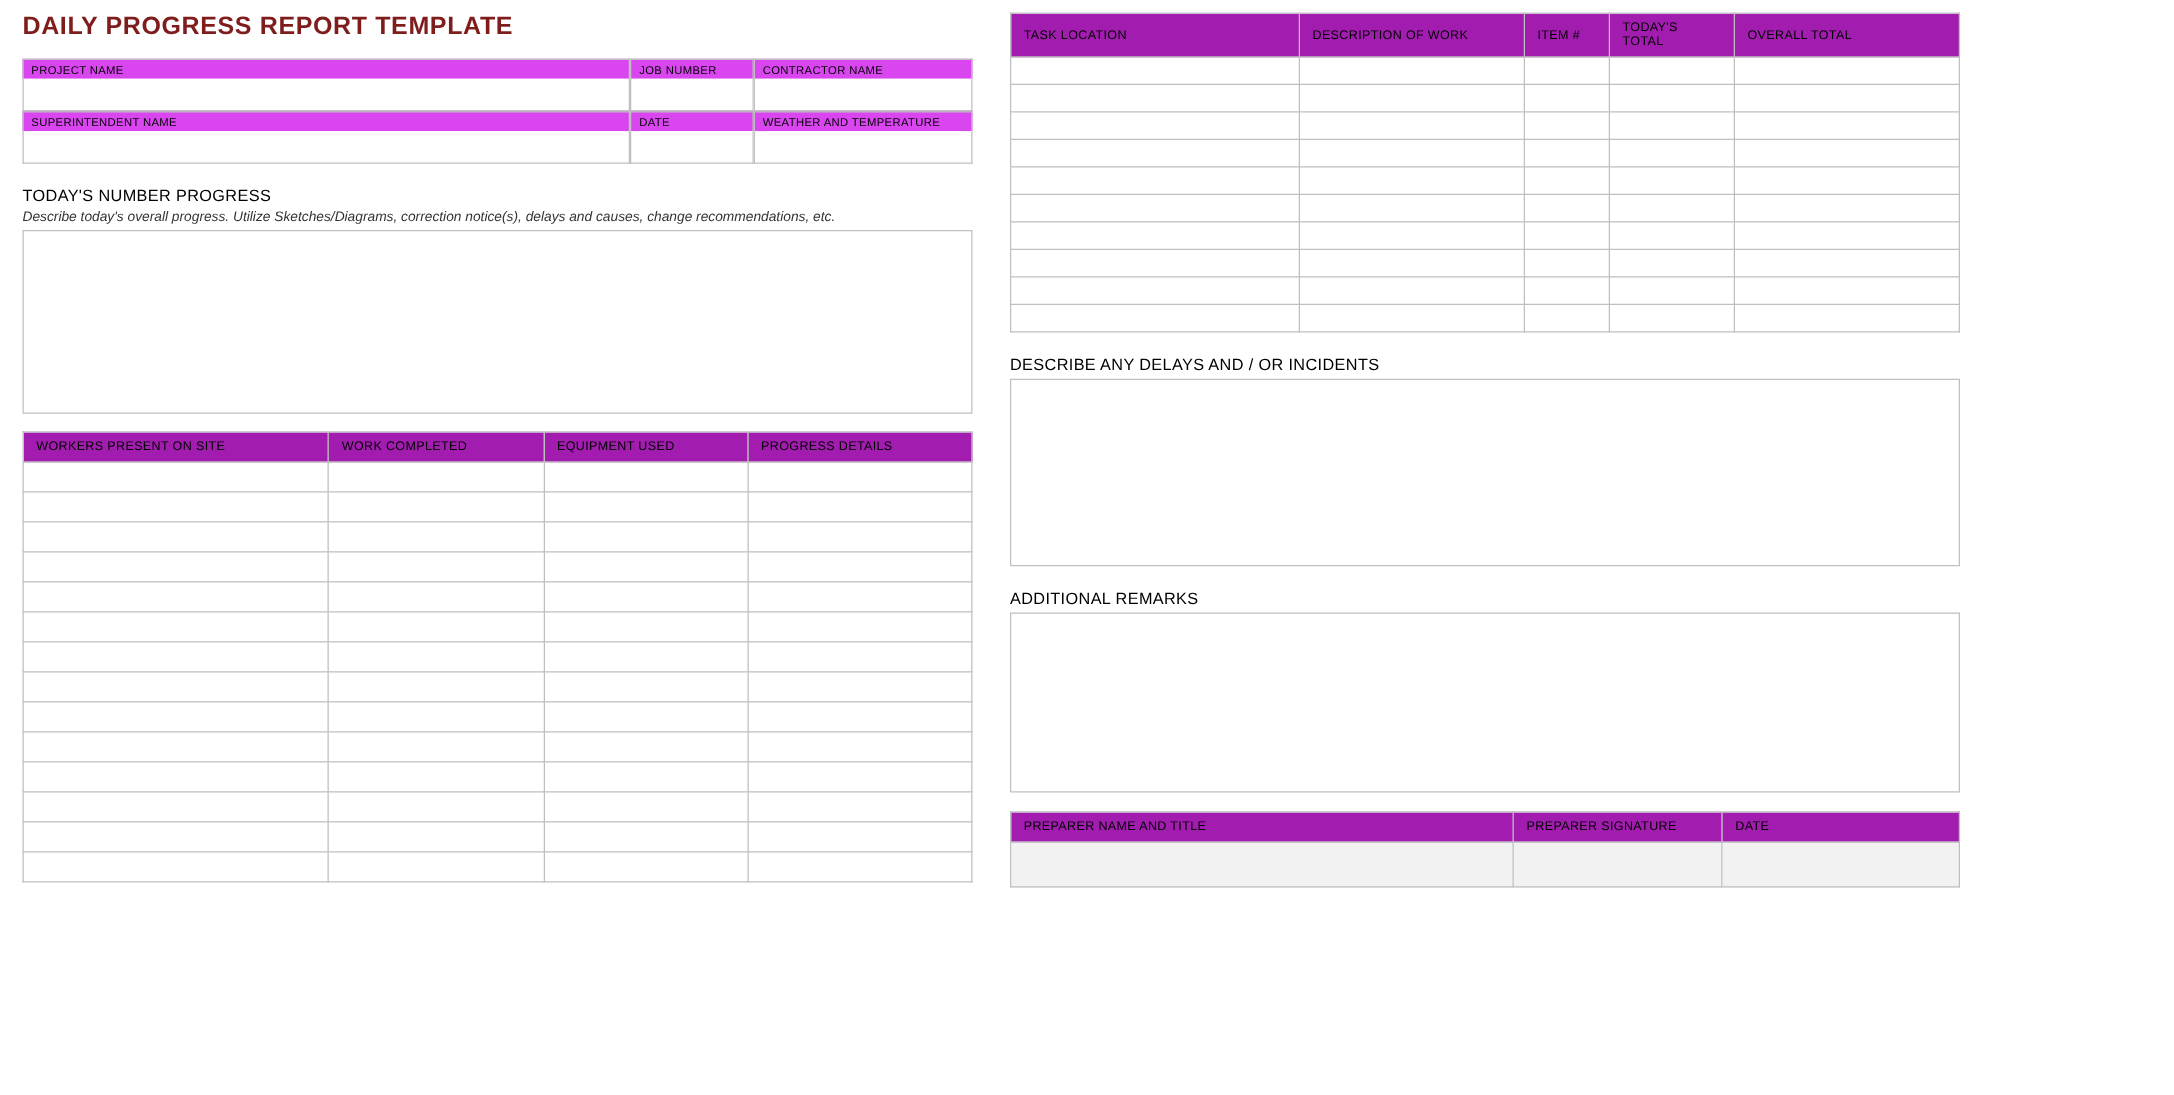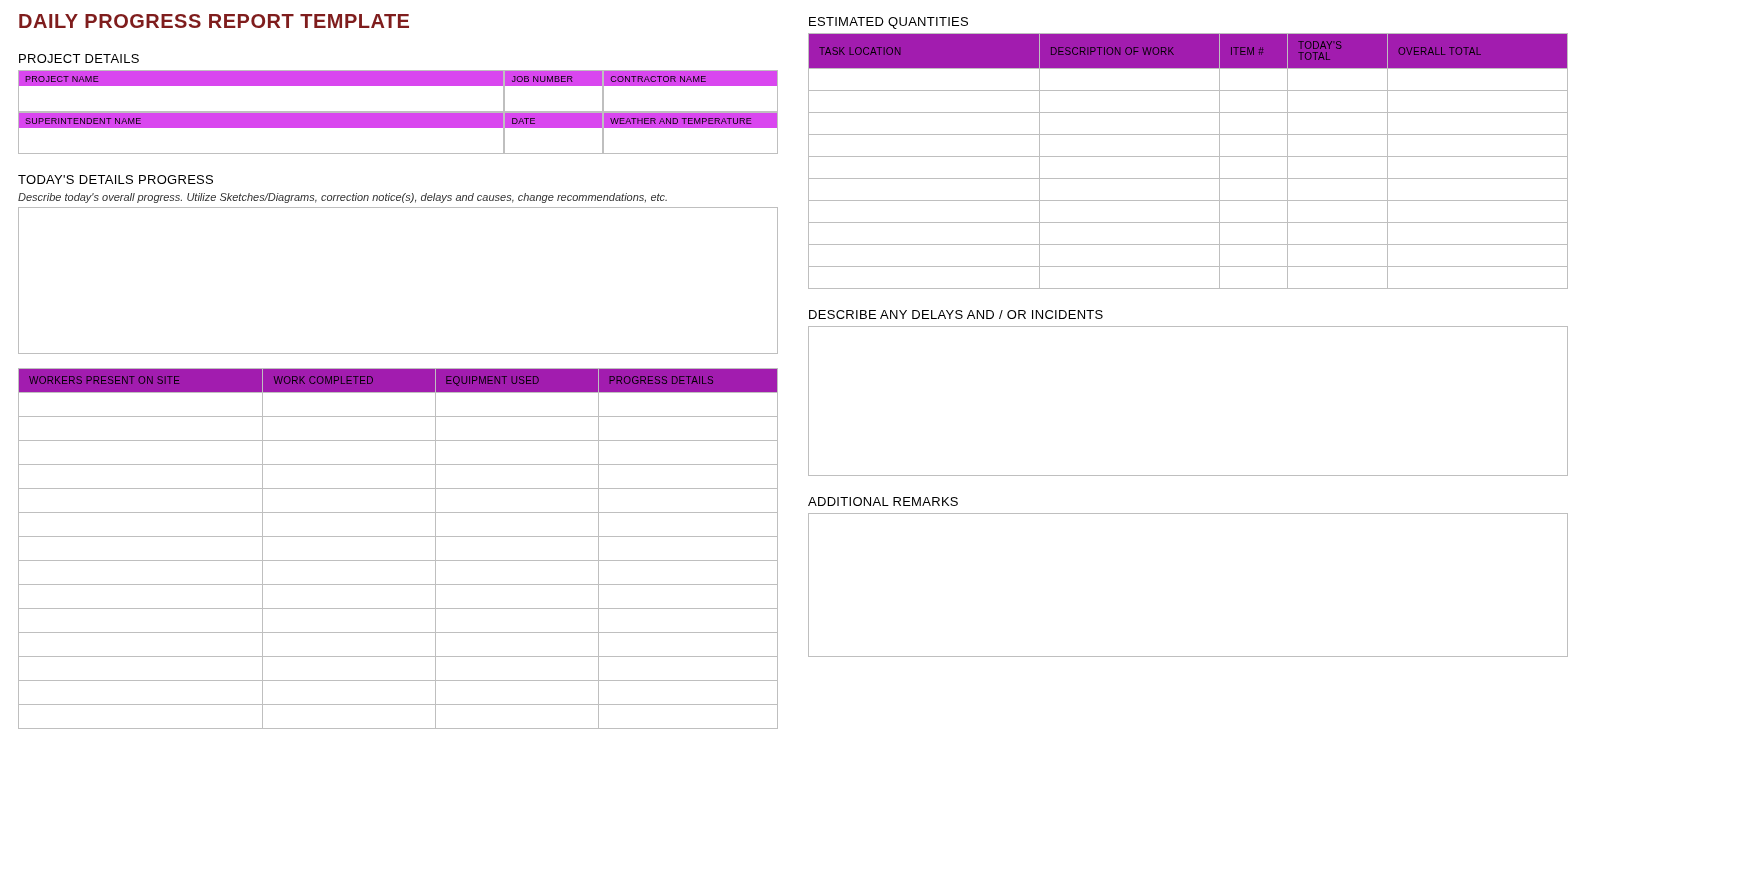--- a/index.html
+++ b/index.html
@@ -94,41 +94,40 @@
     .quantities-table th.med { width: 100px; }
     .quantities-table th.wide { width: 180px; }
   </style>
 </head>
 <body>
 
 <div class="col col-left">
   <h1>DAILY PROGRESS REPORT TEMPLATE</h1>
 
   <div class="section">
-    <h2>PROJECT DETAILS</h2>
     <div class="grid-2row row1">
       <div class="cell-label">PROJECT NAME</div>
       <div class="cell-label">JOB NUMBER</div>
       <div class="cell-label">CONTRACTOR NAME</div>
       <div class="cell-value"></div>
       <div class="cell-value"></div>
       <div class="cell-value"></div>
     </div>
     <div class="grid-2row row2">
       <div class="cell-label">SUPERINTENDENT NAME</div>
       <div class="cell-label">DATE</div>
       <div class="cell-label">WEATHER AND TEMPERATURE</div>
       <div class="cell-value"></div>
       <div class="cell-value"></div>
       <div class="cell-value"></div>
     </div>
   </div>
 
   <div class="section">
-    <h2>TODAY'S DETAILS PROGRESS</h2>
+    <h2>TODAY'S NUMBER PROGRESS</h2>
     <div class="hint">Describe today's overall progress.  Utilize Sketches/Diagrams, correction notice(s), delays and causes, change recommendations, etc.</div>
     <div class="textarea-box h145"></div>
   </div>
 
   <div class="section">
     <table class="progress-table">
       <thead>
           <tr id="pt-head">
             <th>WORKERS PRESENT ON SITE</th>
             <th>WORK COMPLETED</th>
@@ -221,21 +220,20 @@
             <td></td>
             <td></td>
           </tr>
         </tbody>
     </table>
   </div>
 </div>
 
 <div class="col col-right">
   <div class="section">
-    <h2>ESTIMATED QUANTITIES</h2>
     <table class="quantities-table">
       <thead>
           <tr id="qt-head">
             <th>TASK LOCATION</th>
             <th class="wide">DESCRIPTION OF WORK</th>
             <th class="narrow">ITEM #</th>
             <th class="med">TODAY'S TOTAL</th>
             <th class="wide">OVERALL TOTAL</th>
           </tr>
         </thead>
@@ -317,13 +315,31 @@
   <div class="section">
     <h2>DESCRIBE ANY DELAYS AND / OR INCIDENTS</h2>
     <div class="textarea-box h150"></div>
   </div>
 
   <div class="section">
     <h2>ADDITIONAL REMARKS</h2>
     <div class="textarea-box h144"></div>
   </div>
 
+  <div class="section">
+    <table class="signature-table">
+      <thead>
+          <tr id="sig-head">
+            <th style="width: 53%;">PREPARER NAME AND TITLE</th>
+            <th style="width: 22%;">PREPARER SIGNATURE</th>
+            <th style="width: 25%;">DATE</th>
+          </tr>
+        </thead>
+      <tbody>
+          <tr id="sig-row">
+            <td></td>
+            <td></td>
+            <td></td>
+          </tr>
+        </tbody>
+    </table>
+  </div>
 </div>
 
 </body></html>

